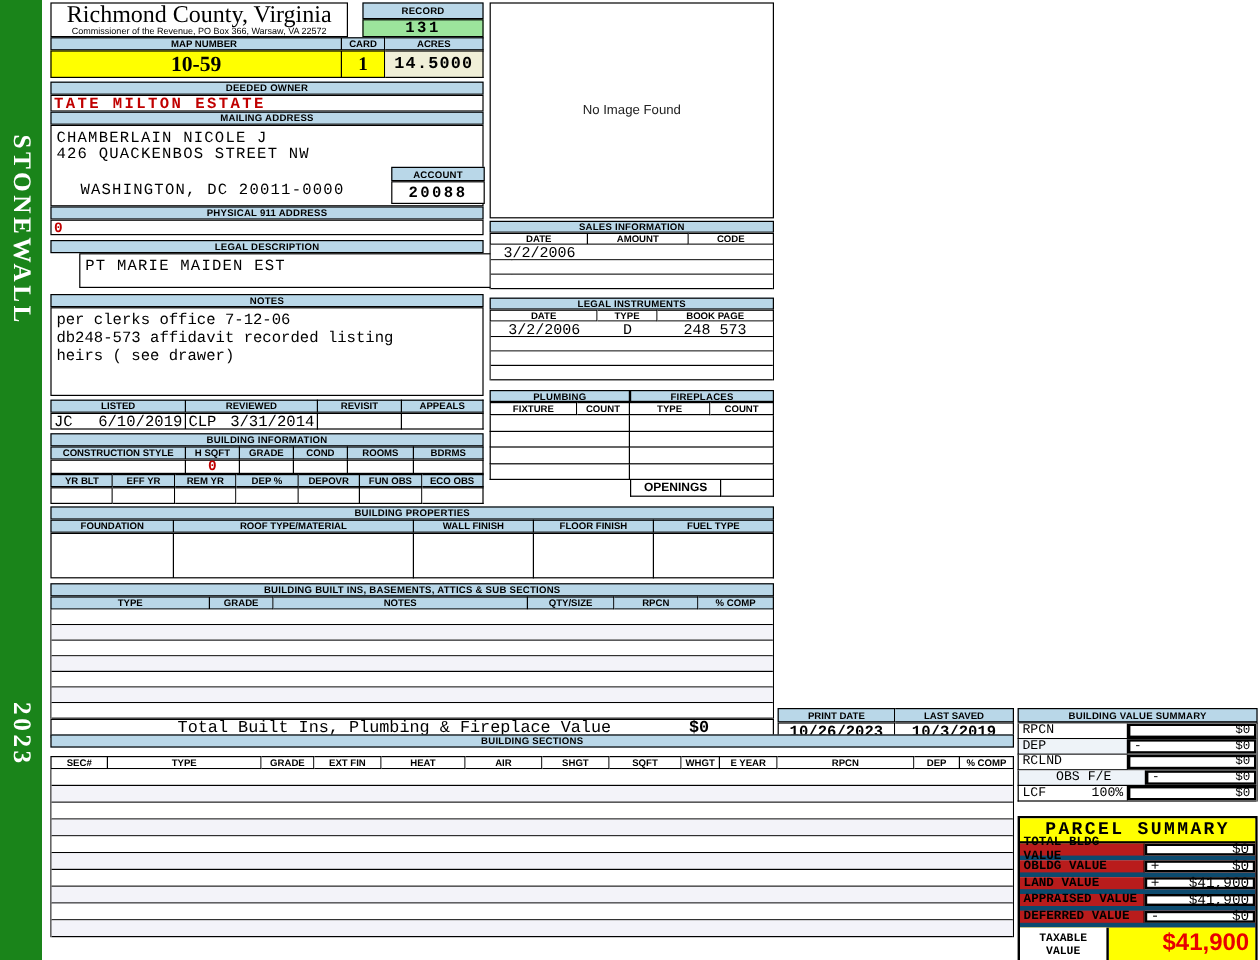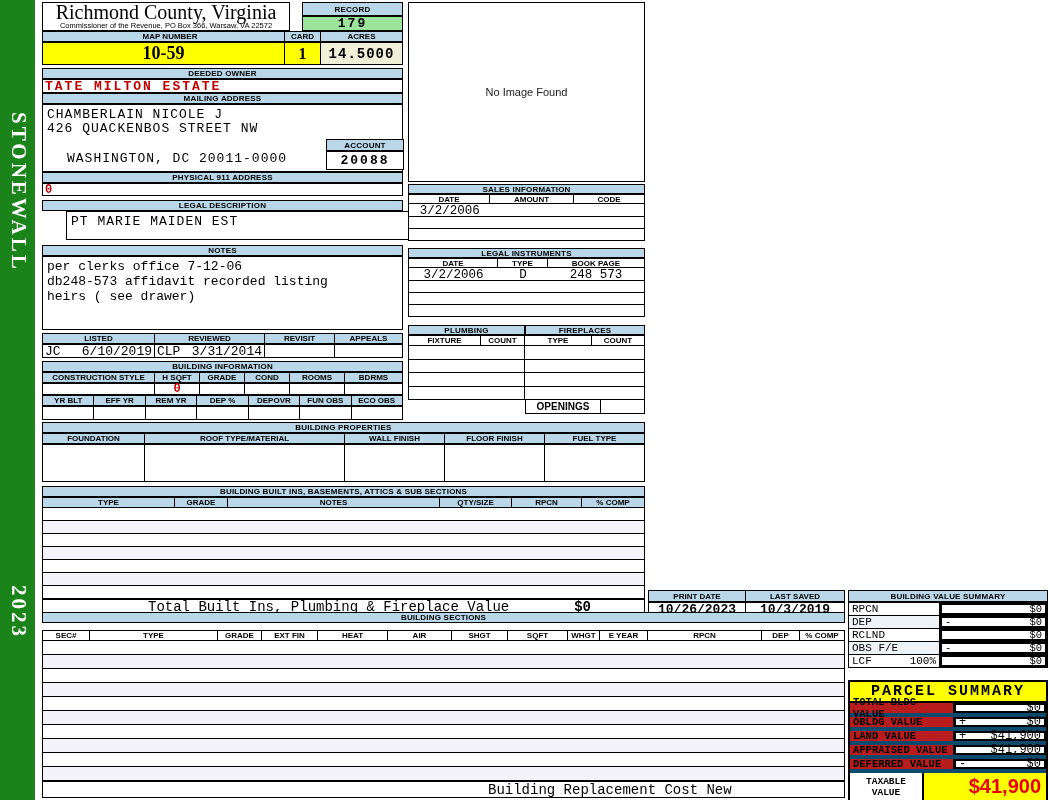--- a/index.html
+++ b/index.html
@@ -66,21 +66,21 @@
     <div class="abs sidebar-text" style="left:6px;top:112px;">STONEWALL</div>
     <div class="abs sidebar-text" style="left:6px;top:585px;">2023</div>
   </div>
 
   <div class="abs box" style="left:42px;top:2px;width:248px;height:29px;text-align:center;">
     <div style="font:20px 'Liberation Serif',serif;line-height:19px;">Richmond County, Virginia</div>
     <div style="font:7.5px 'Liberation Sans',sans-serif;line-height:8px;">Commissioner of the Revenue, PO Box 366, Warsaw, VA 22572</div>
   </div>
 
   <div class="abs bar" style="left:302px;top:2px;width:101px;height:14px;">RECORD</div>
-  <div class="abs mono" style="left:302px;top:16px;width:101px;height:15px;background:#9ce49c;border:1px solid #000;display:flex;align-items:center;justify-content:center;font-weight:bold;font-size:13px;letter-spacing:2px;">179</div>
+  <div class="abs mono" style="left:302px;top:16px;width:101px;height:15px;background:#9ce49c;border:1px solid #000;display:flex;align-items:center;justify-content:center;font-weight:bold;font-size:13px;letter-spacing:2px;">131</div>
 
   <div class="abs hrow" style="left:42px;top:31px;width:361px;height:11px;">
     <div style="width:243px;padding-left:13px;">MAP NUMBER</div>
     <div style="width:36px;">CARD</div>
     <div style="width:82px;">ACRES</div>
   </div>
   <div class="abs vrow" style="left:42px;top:42px;width:361px;height:23px;">
     <div style="width:243px;background:#ffff00;font:bold 18px 'Liberation Serif',serif;">10-59</div>
     <div style="width:36px;background:#ffff00;font:bold 16px 'Liberation Serif',serif;">1</div>
     <div style="width:82px;background:#f0efd8;font:bold 14px 'Liberation Mono',monospace;letter-spacing:1px;">14.5000</div>
@@ -307,21 +307,21 @@
     <div class="vs-row" style="height:13px;">
       <div class="vs-label" style="width:92px;">
         <span>RCLND</span>
         <span></span>
       </div>
       <div class="vs-val" style="width:108px;">
         <span></span>
         <span>$0</span>
       </div>
     </div>
-    <div class="vs-row tint" style="height:13px;">
+    <div class="vs-row tint" style="height:13px;padding-left:28px;">
       <div class="vs-label" style="width:92px;">
         <span>OBS F/E</span>
         <span></span>
       </div>
       <div class="vs-val" style="width:108px;">
         <span>-</span>
         <span>$0</span>
       </div>
     </div>
     <div class="vs-row" style="height:13px;">
@@ -357,23 +357,20 @@
     <div style="height:14px;"></div>
     <div style="height:14px;"></div>
     <div style="height:14px;"></div>
     <div style="height:14px;"></div>
     <div style="height:14px;"></div>
     <div style="height:14px;"></div>
     <div style="height:14px;"></div>
     <div style="height:14px;"></div>
     <div style="height:14px;"></div>
   </div>
-  <div class="abs box mono" style="left:42px;top:781px;width:803px;height:17px;display:flex;align-items:center;font-size:14px;">
-    <span style="padding-left:445px;">Building Replacement Cost New</span>
-  </div>
 
   <div class="abs" style="left:848px;top:680px;width:200px;border:2px solid #000;background:#fff;">
     <div style="height:21px;background:#ffff00;border-bottom:2px solid #000;display:flex;align-items:center;justify-content:center;font:bold 15px 'Liberation Mono',monospace;letter-spacing:2px;">PARCEL SUMMARY</div>
     <div class="ps-row">
       <div class="ps-label">TOTAL BLDG VALUE</div>
       <div class="ps-val">
         <span></span>
         <span>$0</span>
       </div>
     </div>

